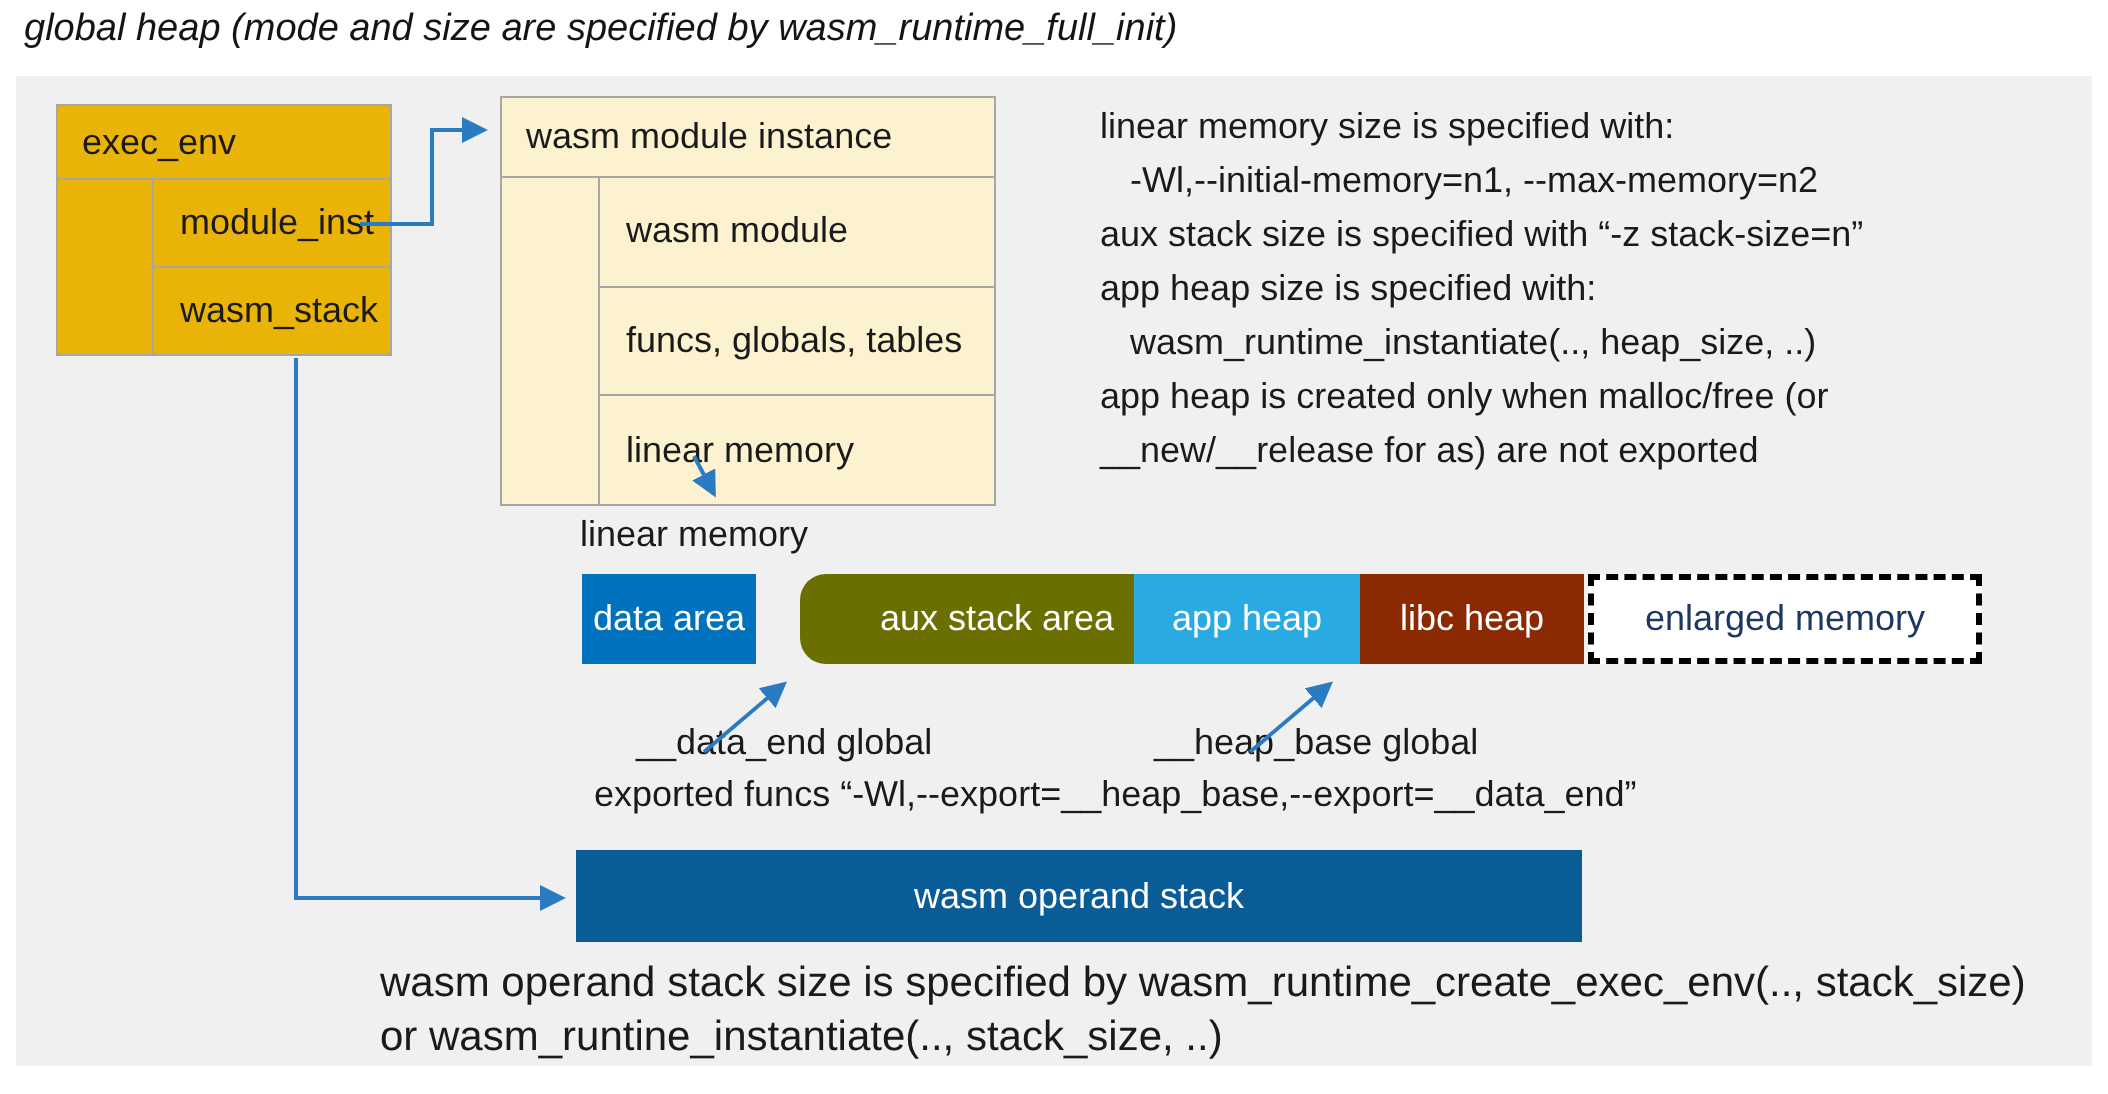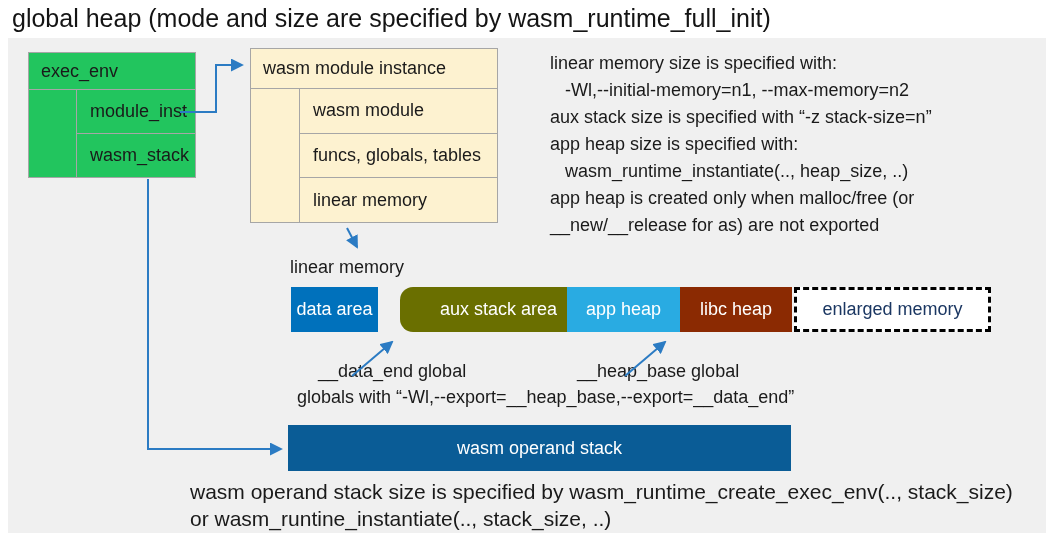--- a/index.html
+++ b/index.html
@@ -1,36 +1,36 @@
 <!DOCTYPE html>
 <html><head>
 <meta charset="utf-8">
 <style>
   html,body{margin:0;padding:0;background:#ffffff;}
   body{font-family:"Liberation Sans", sans-serif;color:#1a1a1a;}
   #stage{position:relative;width:1054px;height:547px;overflow:hidden;background:#ffffff;}
 
-  .title{position:absolute;left:12px;top:4px;font-size:25px;color:#141414;white-space:pre;}
+  .title{position:absolute;left:12px;top:4px;font-size:19px;color:#141414;white-space:pre;font-style:italic;}
 
   .canvas{position:absolute;left:8px;top:38px;width:1038px;height:495px;background:#f0f0f0;}
 
   
   .structbox{position:absolute;box-sizing:border-box;border:1px solid #a6a6a6;display:flex;flex-direction:column;}
   .structbox .hdr{box-sizing:border-box;border-bottom:1px solid #a6a6a6;display:flex;align-items:center;padding-left:12px;font-size:18px;}
   .structbox .body{flex:1;display:flex;padding-left:24px;}
   .structbox .indent{box-sizing:border-box;border-right:1px solid #a6a6a6;}
   .structbox .rows{flex:1;display:flex;flex-direction:column;}
   .structbox .row{box-sizing:border-box;flex:1;display:flex;align-items:center;padding-left:13px;font-size:18px;border-bottom:1px solid #a6a6a6;}
   .structbox .row:last-child{border-bottom:none;text-align:right;}
 
-  #exec-env{left:28px;top:52px;width:168px;height:126px;background:#22c55e;}
+  #exec-env{left:28px;top:52px;width:168px;height:126px;background:#eab308;}
   #exec-env .hdr{height:37px;}
   #exec-env .indent{width:24px;}
 
-  #module-instance{left:250px;top:48px;width:248px;height:175px;background:#fdf2d0;}
+  #module-instance{left:250px;top:48px;width:248px;height:205px;background:#fdf2d0;}
   #module-instance .hdr{height:40px;}
   #module-instance .indent{width:25px;}
 
   
   .notes-right{position:absolute;left:550px;top:50px;font-size:18px;line-height:27px;}
   .notes-right div{white-space:pre;}
 
   
   .lm-caption{position:absolute;left:290px;top:257px;font-size:18px;}
   .seg{position:absolute;top:287px;height:45px;display:flex;align-items:center;justify-content:center;color:#ffffff;font-size:18px;white-space:nowrap;}
@@ -97,21 +97,21 @@
 
   <div class="lm-caption">linear memory</div>
   <div id="seg-data" class="seg" style="background: rgb(0, 113, 188);">data area</div>
   <div id="seg-aux" class="seg" style="background: rgb(106, 111, 0);">aux stack area</div>
   <div id="seg-appheap" class="seg" style="background: rgb(41, 171, 226);">app heap</div>
   <div id="seg-libcheap" class="seg" style="background: rgb(139, 42, 2);">libc heap</div>
   <div id="seg-enlarged" class="seg">enlarged memory</div>
 
   <div id="lbl-data-end" class="glabel">__data_end global</div>
   <div id="lbl-heap-base" class="glabel">__heap_base global</div>
-  <div id="lbl-exported" class="glabel">globals with “-Wl,--export=__heap_base,--export=__data_end”</div>
+  <div id="lbl-exported" class="glabel">exported funcs “-Wl,--export=__heap_base,--export=__data_end”</div>
 
   <div id="operand-stack">wasm operand stack</div>
 
   <div class="notes-bottom">
     <div>wasm operand stack size is specified by wasm_runtime_create_exec_env(.., stack_size)</div>
     <div>or wasm_runtine_instantiate(.., stack_size, ..)</div>
   </div>
 
   <svg id="connectors" width="1054" height="547" viewBox="0 0 1054 547">
     <defs>

